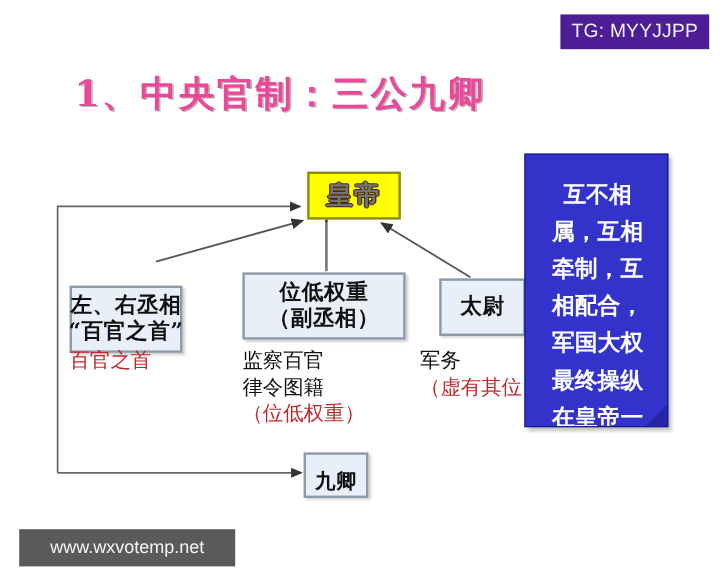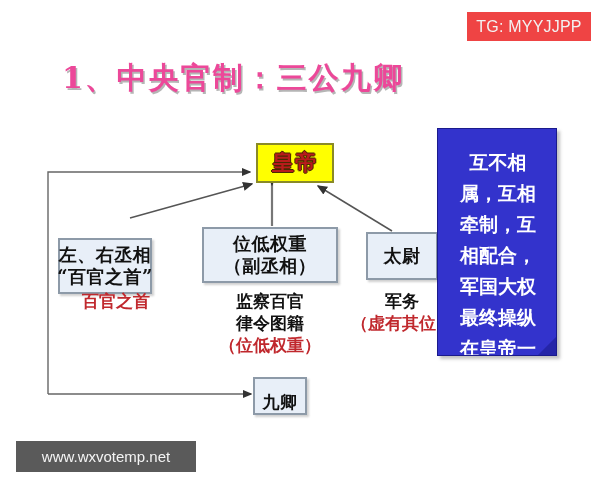--- a/index.html
+++ b/index.html
@@ -22,21 +22,21 @@
     background: #ffffff;
   }
 
   
   #tg-badge {
     position: absolute;
     left: 467px;
     top: 12px;
     width: 124px;
     height: 29px;
-    background: #ef4444;
+    background: #4c1d95;
     color: #f2f2f2;
     font-size: 16px;
     letter-spacing: 0.2px;
     display: flex;
     align-items: center;
     justify-content: center;
     white-space: nowrap;
   }
 
   
@@ -90,21 +90,21 @@
     border: 2px solid #8a8a27;
     box-sizing: border-box;
     display: flex;
     align-items: center;
     justify-content: center;
   }
   #emperor-box .label {
     font-family: "DejaVu Serif", "Liberation Serif", serif;
     font-weight: bold;
     font-size: 22px;
-    color: #b91c1c;
+    color: #737373;
     letter-spacing: 1px;
     white-space: nowrap;
     text-shadow:
        1px 0 0 #4a2a00, -1px 0 0 #4a2a00,
        0 1px 0 #4a2a00, 0 -1px 0 #4a2a00;
   }
 
   
   .office-box {
     position: absolute;
@@ -130,23 +130,23 @@
   #box-chancellor { left: 58px;  top: 238px; width: 94px; height: 56px; }
   #box-censor     { left: 202px; top: 227px; width: 136px; height: 56px; }
   #box-taiwei     { left: 366px; top: 232px; width: 72px;  height: 48px; }
   #box-jiuqing    { left: 253px; top: 377px; width: 54px;  height: 38px; justify-content: flex-end; }
 
   #box-jiuqing .line { font-size: 17px; }
 
   
   .caption {
     position: absolute;
-    text-align: center;
-    font-family: "DejaVu Serif", "Liberation Serif", serif;
-    font-weight: bold;
+    text-align: left;
+    font-family: "DejaVu Serif", "Liberation Serif", serif;
+    font-weight: normal;
     line-height: 22px;
     white-space: nowrap;
   }
   .caption .red   { color: #c0282d; font-size: 17px; display: block; }
   .caption .black { color: #111111; font-size: 17px; display: block; }
 
   #caption-chancellor { left: 58px;  top: 290px; width: 116px; }
   #caption-censor     { left: 202px; top: 290px; width: 136px; }
   #caption-taiwei     { left: 350px; top: 290px; width: 104px; }
 

